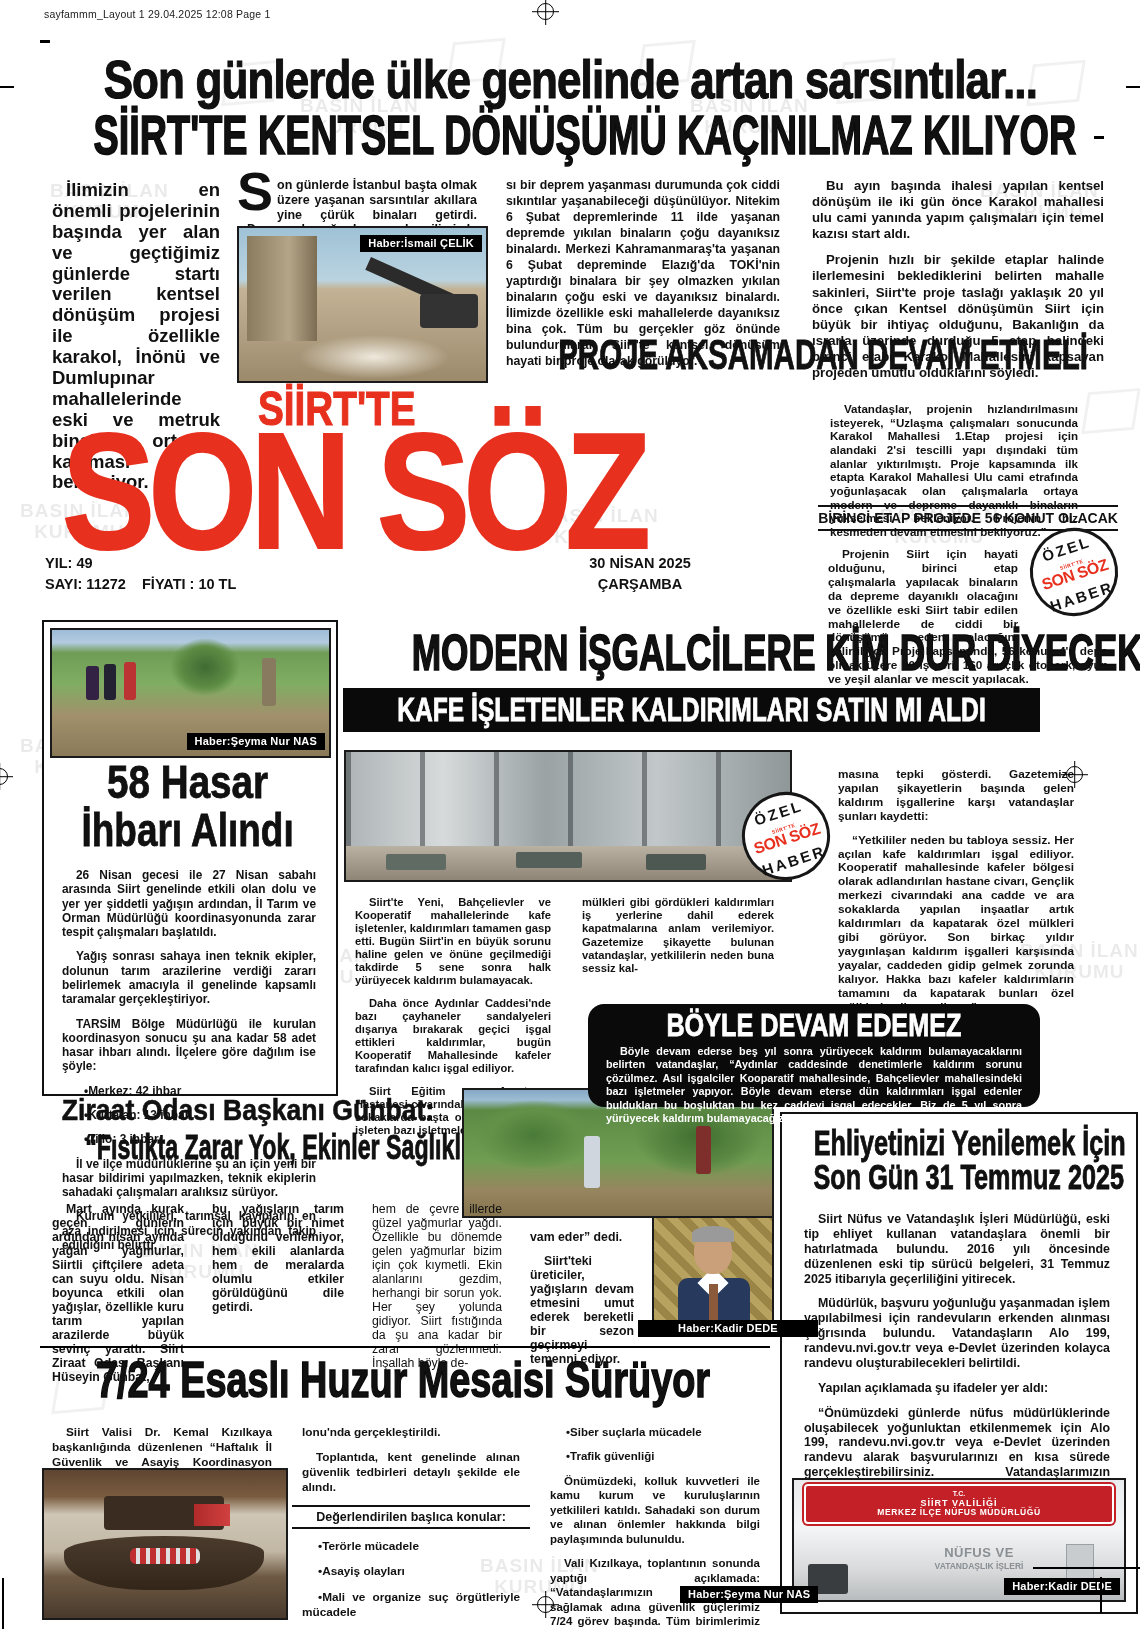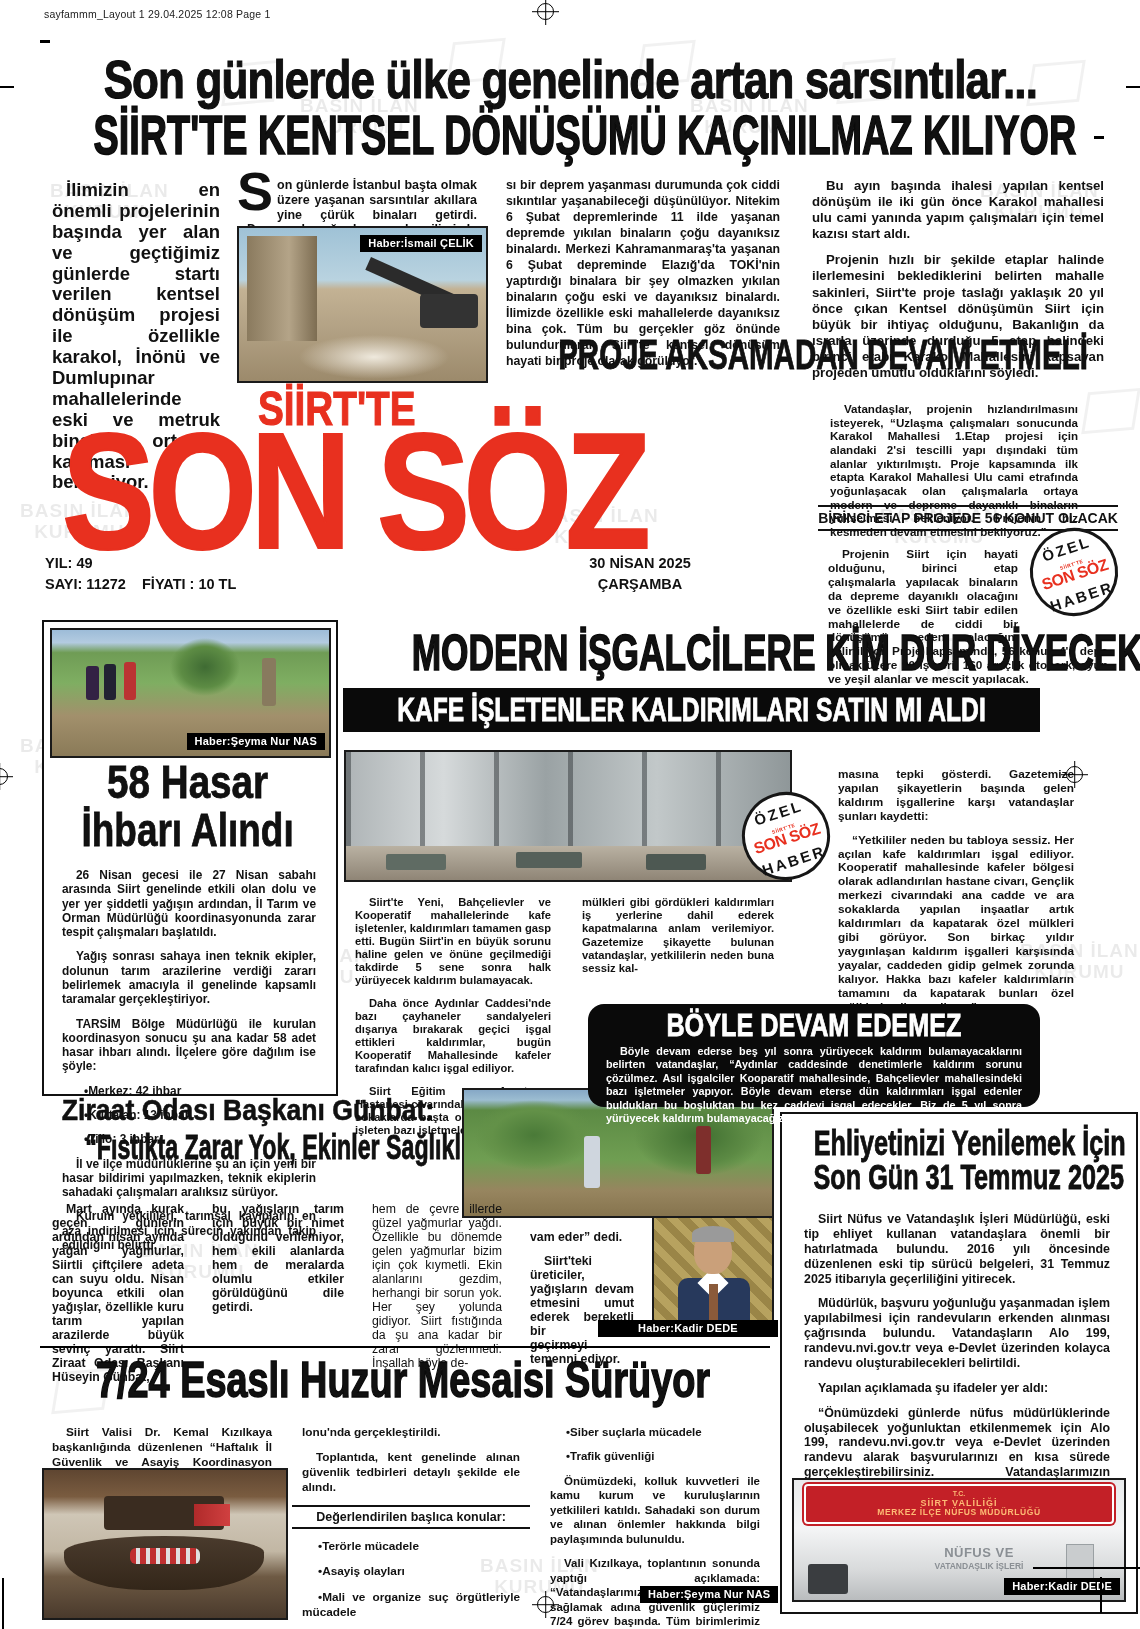--- a/index.html
+++ b/index.html
@@ -30,21 +30,21 @@
   .stroke-s { -webkit-text-stroke:.7px #0a0a0a; }
 
   
   .col { position:absolute; z-index:2; }
   .col p { margin:10px; text-align:justify; }
   .ind { text-indent:14px; }
 
   
   .photo { position:absolute; overflow:hidden; border:2px solid #1a1a1a; z-index:2; }
   .credit { position:absolute; background:#000; color:#fff; font-size:11px; font-weight:700;
-            padding:2px 8px 3px; letter-spacing:.2px; white-space:nowrap; z-index:6; }
+            padding:2px 8px 3px; letter-spacing:.2px; white-space:nowrap; z-index:6;margin-left:40px; }
 
   .invbar { position:absolute; background:#0a0a0a; color:#fff; display:flex; align-items:center;
             justify-content:center; z-index:2; }
 
   .rulebox { border-top:2px solid #111; border-bottom:2px solid #111; text-align:center; font-weight:700; }
 
   
   .stamp { position:absolute; width:88px; height:88px; border:3px solid #161616; border-radius:50%;
            background:#fff; transform:rotate(-18deg); display:flex; flex-direction:column; align-items:center;
            justify-content:space-between; padding:8px 0 7px; box-sizing:border-box; z-index:6; }
@@ -363,21 +363,21 @@
 s stroke-s hs" style="font-size:30px;transform:scale(.84,1.15);transform-origin:center top;">Ehliyetinizi Yenilemek İçin</div><br>
     <div class="hs stroke-s" style="font-size:30px;transform:scale(.84,1.15);transform-origin:center top;">Son Gün 31 Temmuz 2025</div>
   </div>
   <div class="col" style="left:794px;top:1202px;width:326px;font-size:12.4px;line-height:1.2;font-weight:700;">
     <p class="ind">Siirt Nüfus ve Vatandaşlık İşleri Müdürlüğü, eski tip ehliyet kullanan vatandaşlara önemli bir hatırlatmada bulundu. 2016 yılı öncesinde düzenlenen eski tip sürücü belgeleri, 31 Temmuz 2025 itibarıyla geçerliliğini yitirecek.</p>
     <p class="ind">Müdürlük, başvuru yoğunluğu yaşanmadan işlem yapılabilmesi için randevuların erkenden alınması çağrısında bulundu. Vatandaşların Alo 199, randevu.nvi.gov.tr veya e-Devlet üzerinden kolayca randevu oluşturabilecekleri belirtildi.</p>
     <p class="ind">Yapılan açıklamada şu ifadeler yer aldı:</p>
     <p class="ind">“Önümüzdeki günlerde nüfus müdürlüklerinde oluşabilecek yoğunluktan etkilenmemek için Alo 199, randevu.nvi.gov.tr veya e-Devlet üzerinden randevu alarak başvurularınızı en kısa sürede gerçekleştirebilirsiniz. Vatandaşlarımızın mağduriyet yaşamamaları için işlemlerini son güne bırakmamaları büyük önem taşımaktadır.”</p>
   </div>
   <div class="photo" style="left:792px;top:1478px;width:330px;height:120px;background:linear-gradient(180deg,#e9ebec 0%,#f4f5f6 40%,#d8dadb 75%,#b9bcbe 100%);">
-    <div style="position:absolute;left:10px;top:4px;right:10px;height:36px;background:#c32027;border:2px solid #fff;border-radius:4px;box-shadow:0 0 0 2px #c32027;display:flex;flex-direction:column;align-items:center;justify-content:center;color:#fdba74;font-weight:700;line-height:1.15;">
+    <div style="position:absolute;left:10px;top:4px;right:10px;height:36px;background:#c32027;border:2px solid #fff;border-radius:4px;box-shadow:0 0 0 2px #c32027;display:flex;flex-direction:column;align-items:center;justify-content:center;color:#ffffff;font-weight:700;line-height:1.15;">
       <div style="font-size:7px;">T.C.</div>
       <div style="font-size:9px;letter-spacing:1px;">SİİRT VALİLİĞİ</div>
       <div style="font-size:8.5px;letter-spacing:.6px;">MERKEZ İLÇE NÜFUS MÜDÜRLÜĞÜ</div>
     </div>
     <div style="position:absolute;left:110px;top:58px;width:150px;height:40px;display:flex;flex-direction:column;align-items:center;justify-content:center;color:#8a8f94;font-weight:700;line-height:1.2;">
       <div style="font-size:13px;letter-spacing:.5px;">NÜFUS VE</div>
       <div style="font-size:8.5px;">VATANDAŞLIK İŞLERİ</div>
     </div>
     <div style="position:absolute;left:14px;bottom:6px;width:40px;height:30px;background:#3a3d40;border-radius:3px;"></div>
     <div style="position:absolute;right:30px;bottom:20px;width:26px;height:34px;background:#c9ccce;border:1px solid #9aa0a3;"></div>

